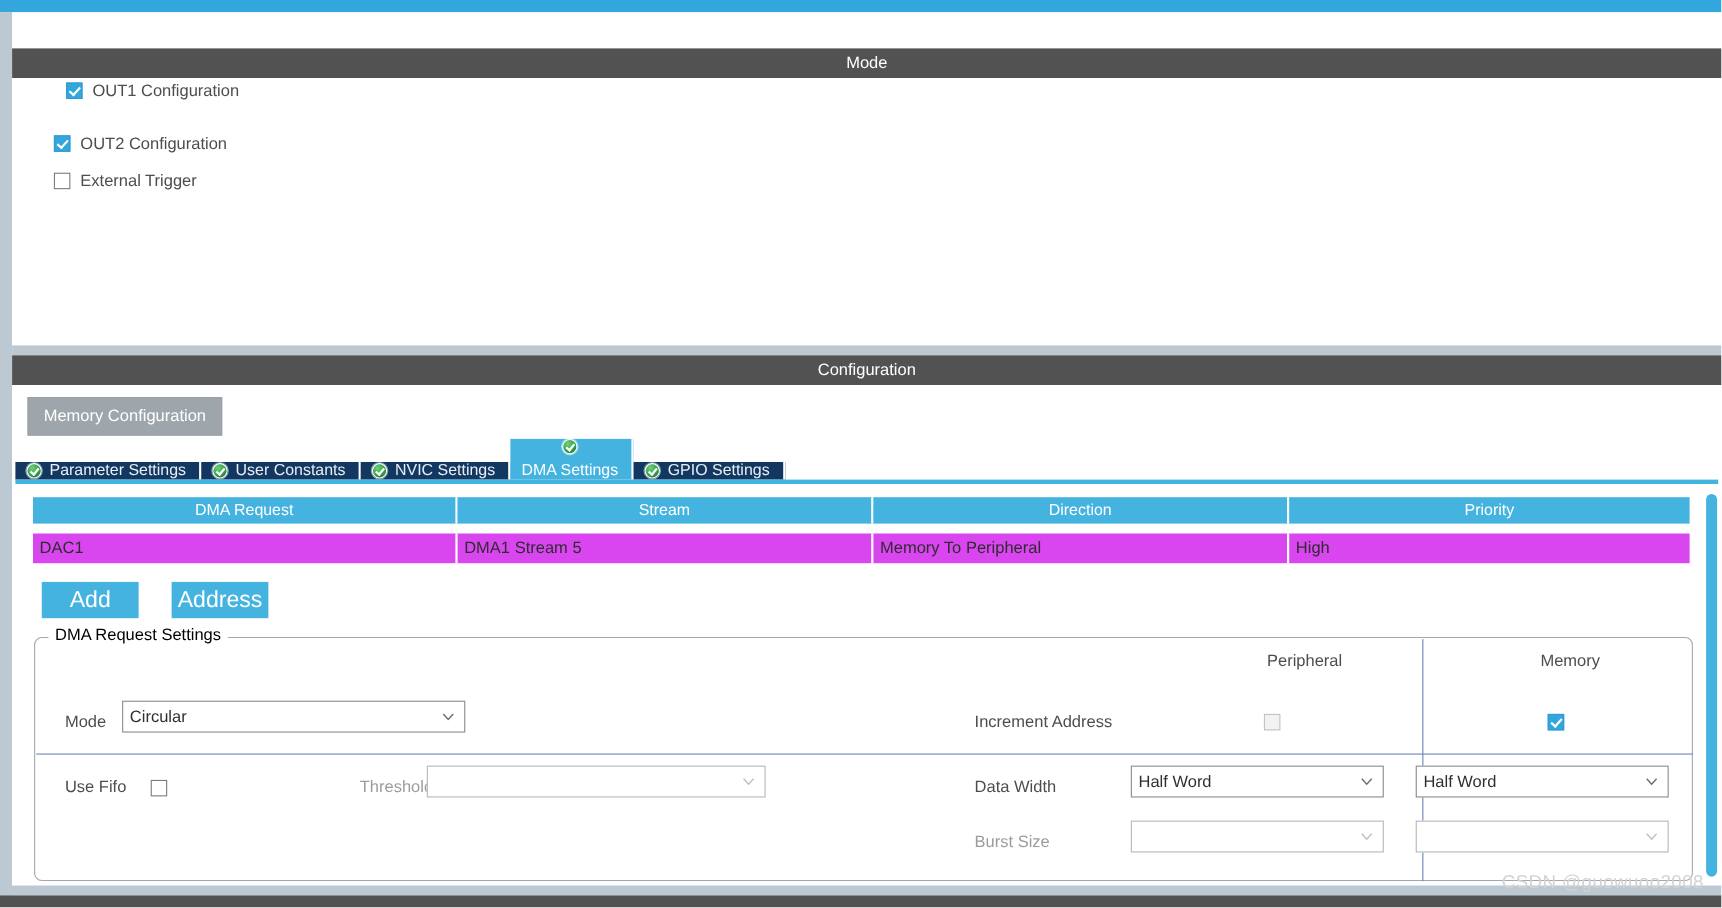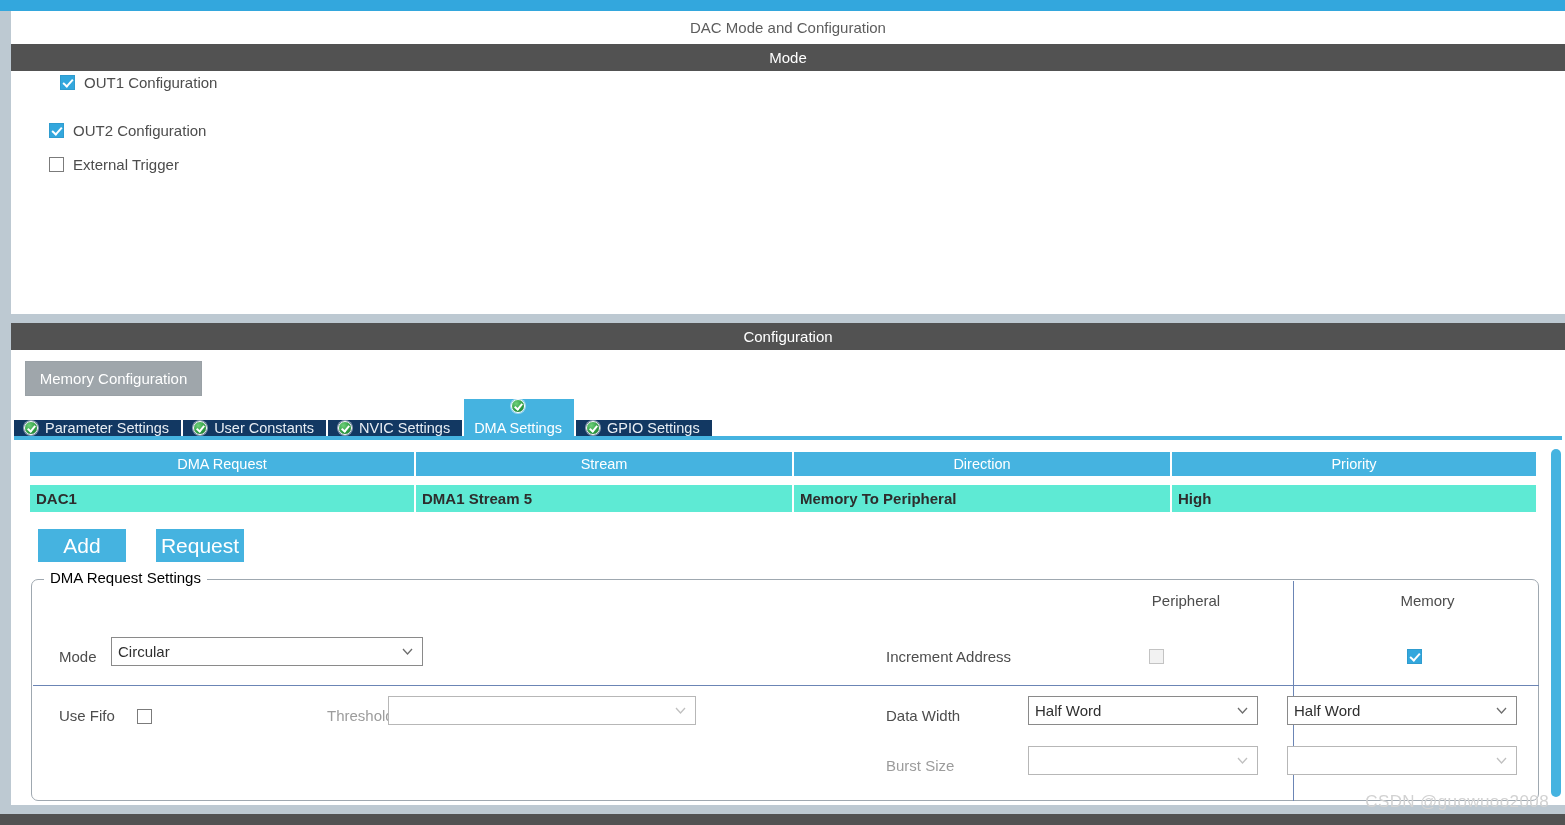--- a/index.html
+++ b/index.html
@@ -216,23 +216,22 @@
     display: flex;
     align-items: center;
     justify-content: center;
     border-right: 2px solid #ffffff;
   }
   .dma-head .th:last-child { border-right: none; }
   .dma-rows { margin-top: 9px; }
   .dma-row {
     display: flex;
     height: 27px;
-    background: #5eead4;
+    background: #d946ef;
     cursor: default;
-    font-weight: bold;
   }
   .dma-row .td {
     font-size: 15px;
     color: #2d2d2d;
     display: flex;
     align-items: center;
     padding-left: 6px;
     border-right: 2px solid #ffffff;
   }
   .dma-row .td:last-child { border-right: none; }
@@ -371,21 +370,20 @@
   }
 </style>
 </head>
 <body>
 
 <div id="app">
 
   <div class="top-bar"></div>
   <div class="left-strip"></div>
 
-  <div class="panel-title">DAC Mode and Configuration</div>
 
   <div class="section-header mode">
     <span>Mode</span>
   </div>
 
   <div class="mode-body">
 
     <div class="check-row r1">
       <span class="cb checked"></span>
       <span class="lbl">OUT1 Configuration</span>
@@ -449,21 +447,21 @@
           <div class="td col-1">DAC1</div>
           <div class="td col-2">DMA1 Stream 5</div>
           <div class="td col-3">Memory To Peripheral</div>
           <div class="td col-4">High</div>
         </div>
       </div>
     </div>
 
     <div class="btn-row">
       <button class="blue-btn">Add</button>
-      <button class="blue-btn">Request</button>
+      <button class="blue-btn">Address</button>
     </div>
 
     <div class="fieldset">
       <div class="fieldset-legend">DMA Request Settings</div>
 
       <div class="hdiv" style="left:1px; top:105px; width:1506px;"></div>
       <div class="vdiv" style="left:1261px; top:1px; height:220px;"></div>
 
       <div class="lbl-static" style="left:27px; top:68px;">Mode</div>
       <div class="combo" style="left:79px; top:57px; width:312px; height:29px;">

